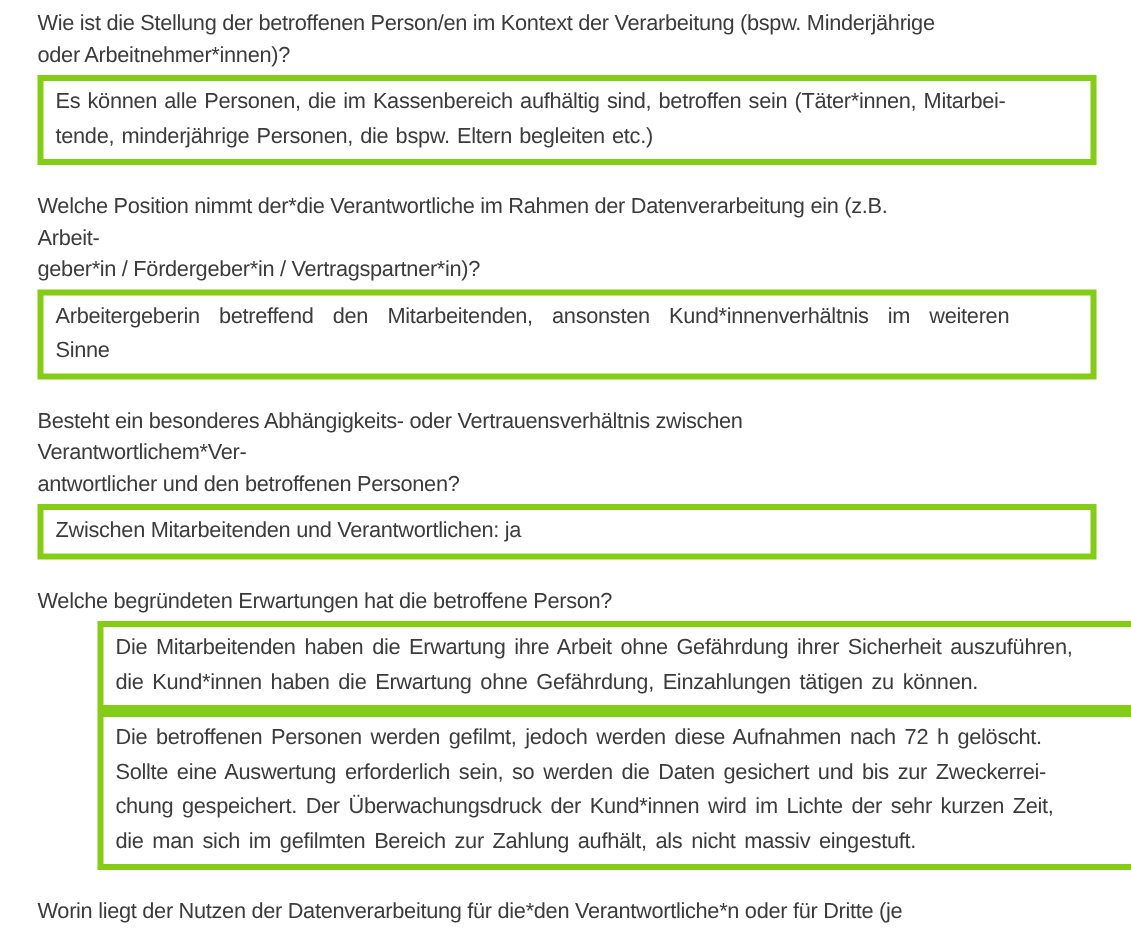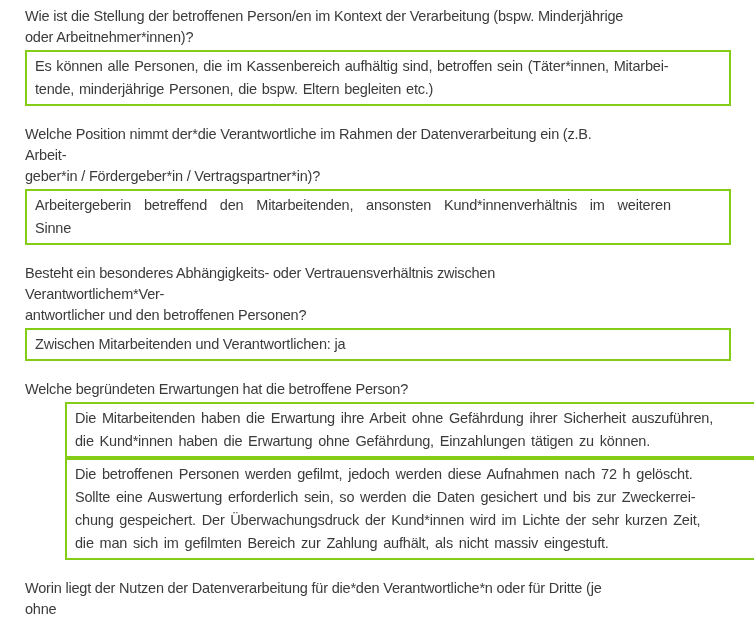--- a/index.html
+++ b/index.html
@@ -25,21 +25,21 @@
     line-height: 21px;
     letter-spacing: -0.2px;
     white-space: pre-line;
     color: #3b3b3b;
     margin: 0 0 2px 0;
   }
   .section + .section .question { margin-top: 18px; }
   .answer-box {
     box-sizing: border-box;
     width: 706px;
-    border: 2px solid #84cc16;
+    border: 4px solid #84cc16;
     background: #ffffff;
     padding: 3px 8px;
     font-size: 14.5px;
     line-height: 23px;
     letter-spacing: -0.2px;
     white-space: pre-line;
     color: #3b3b3b;
   }
   
   .ws-1 { word-spacing: 1px; }

